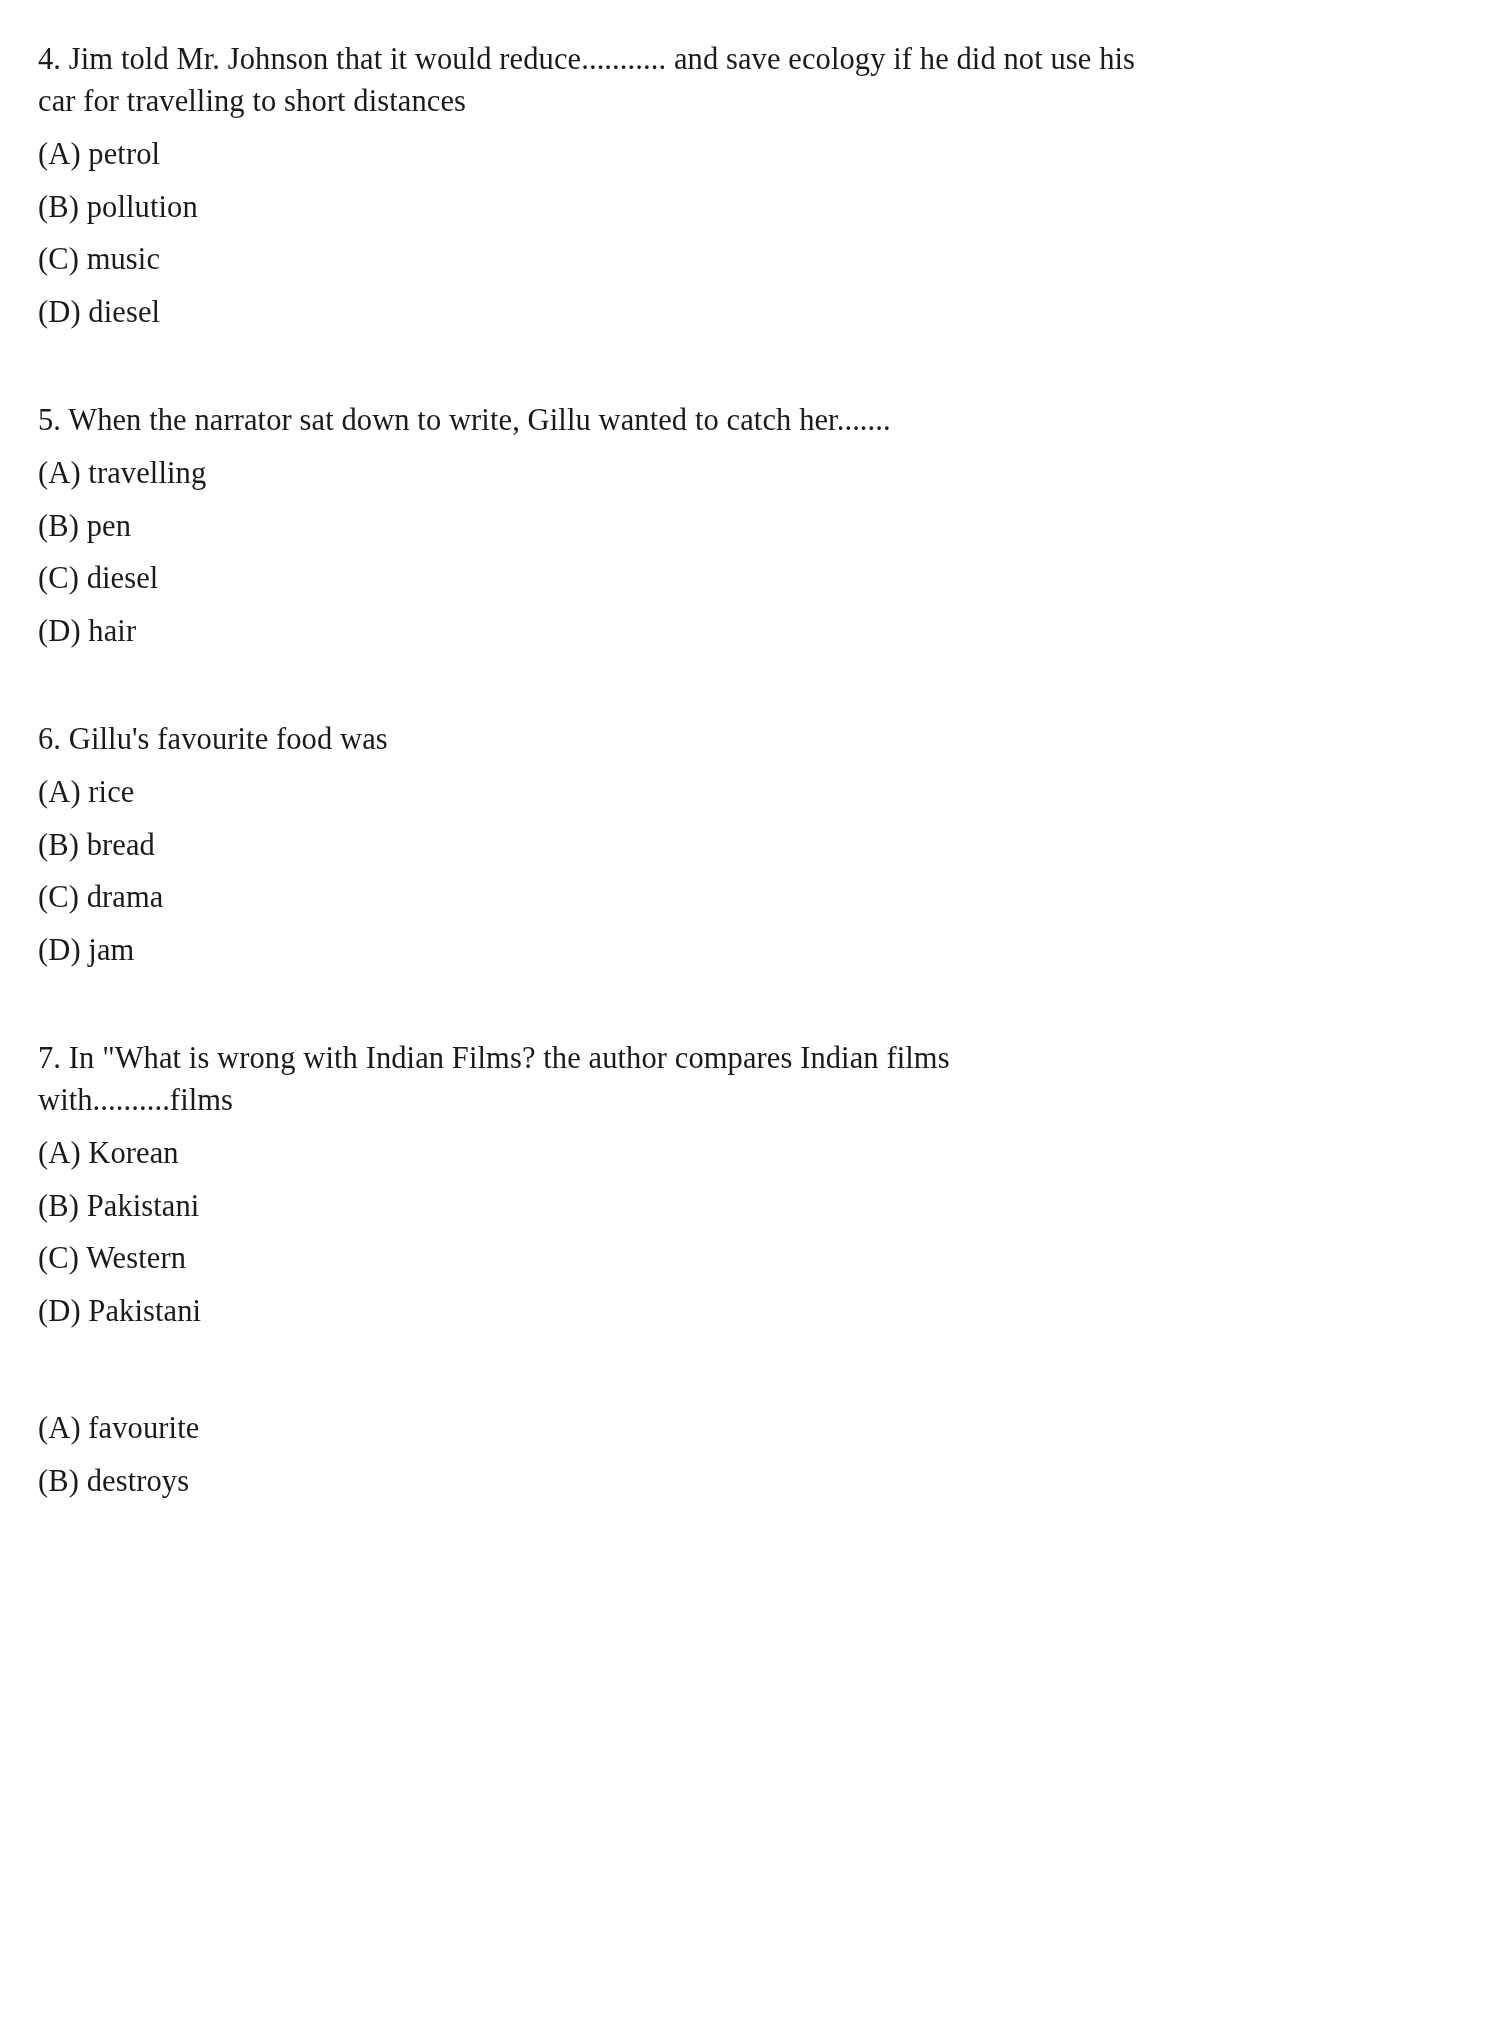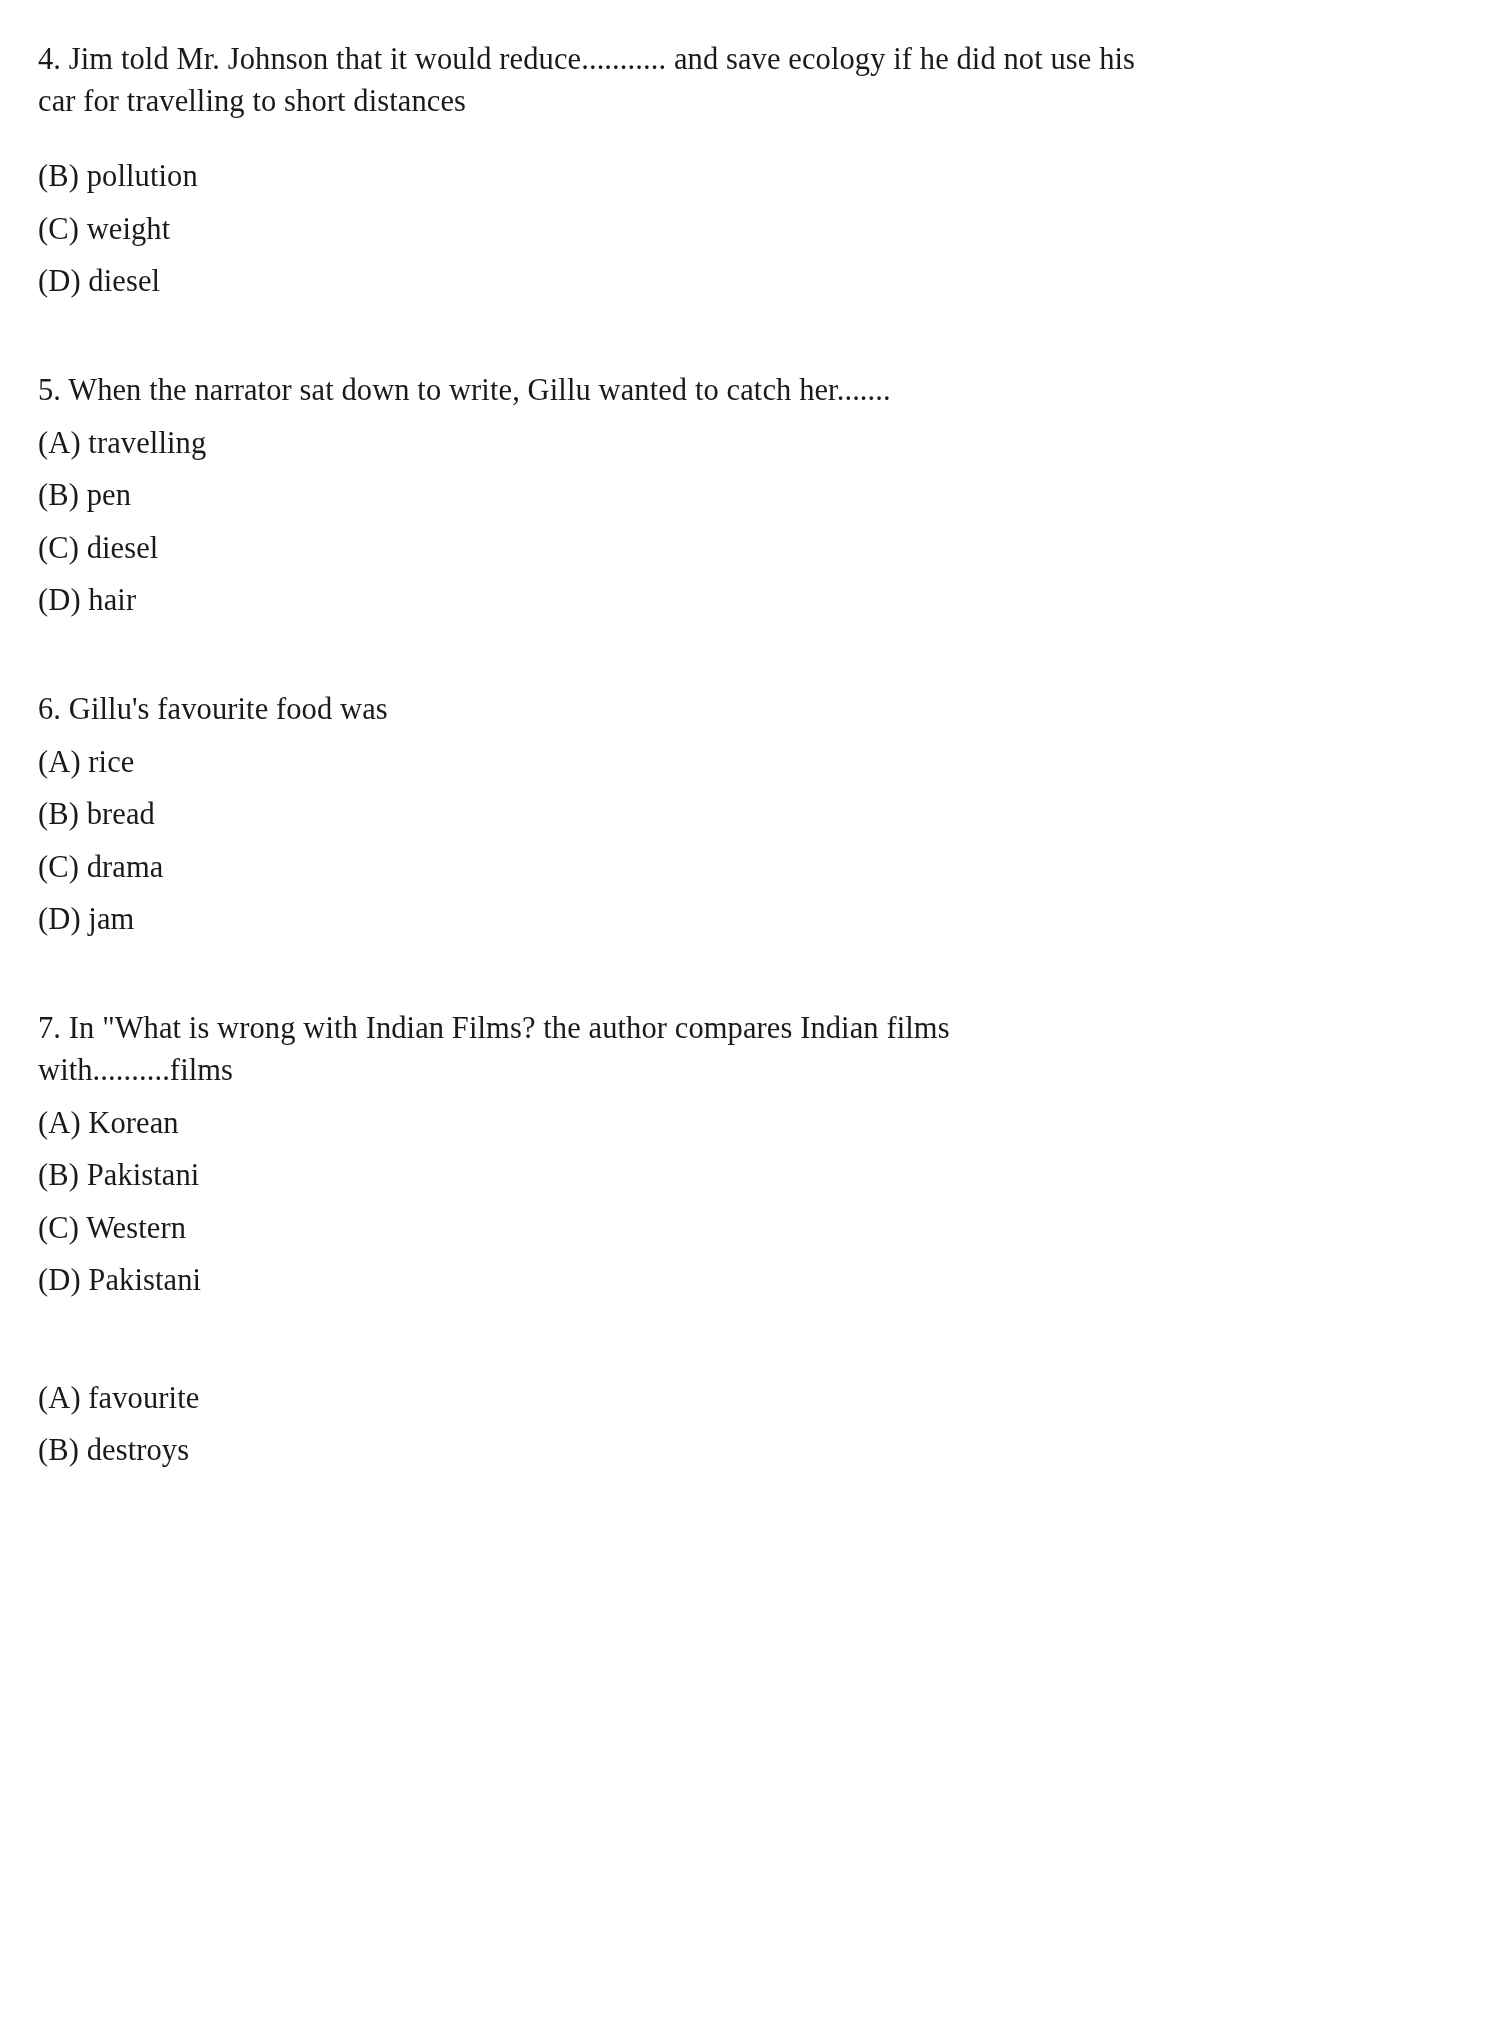--- a/index.html
+++ b/index.html
@@ -46,24 +46,25 @@
   .gap-block-8 { height: 70px; }
 </style>
 </head>
 <body>
 
 <div class="page">
 
   <div class="qblock">
     <p class="qtext">4. Jim told Mr. Johnson that it would reduce........... and save ecology if he did not use his car for travelling to short distances</p>
     <div class="gap-after-question"></div>
+    <p class="opt">(A) petrol</p>
     <div class="gap-between-options"></div>
     <p class="opt">(B) pollution</p>
     <div class="gap-between-options"></div>
-    <p class="opt">(C) weight</p>
+    <p class="opt">(C) music</p>
     <div class="gap-between-options"></div>
     <p class="opt">(D) diesel</p>
   </div>
 
   <div class="gap-between-blocks"></div>
 
   <div class="qblock">
     <p class="qtext">5. When the narrator sat down to write, Gillu wanted to catch her.......</p>
     <div class="gap-after-question"></div>
     <p class="opt">(A) travelling</p>

